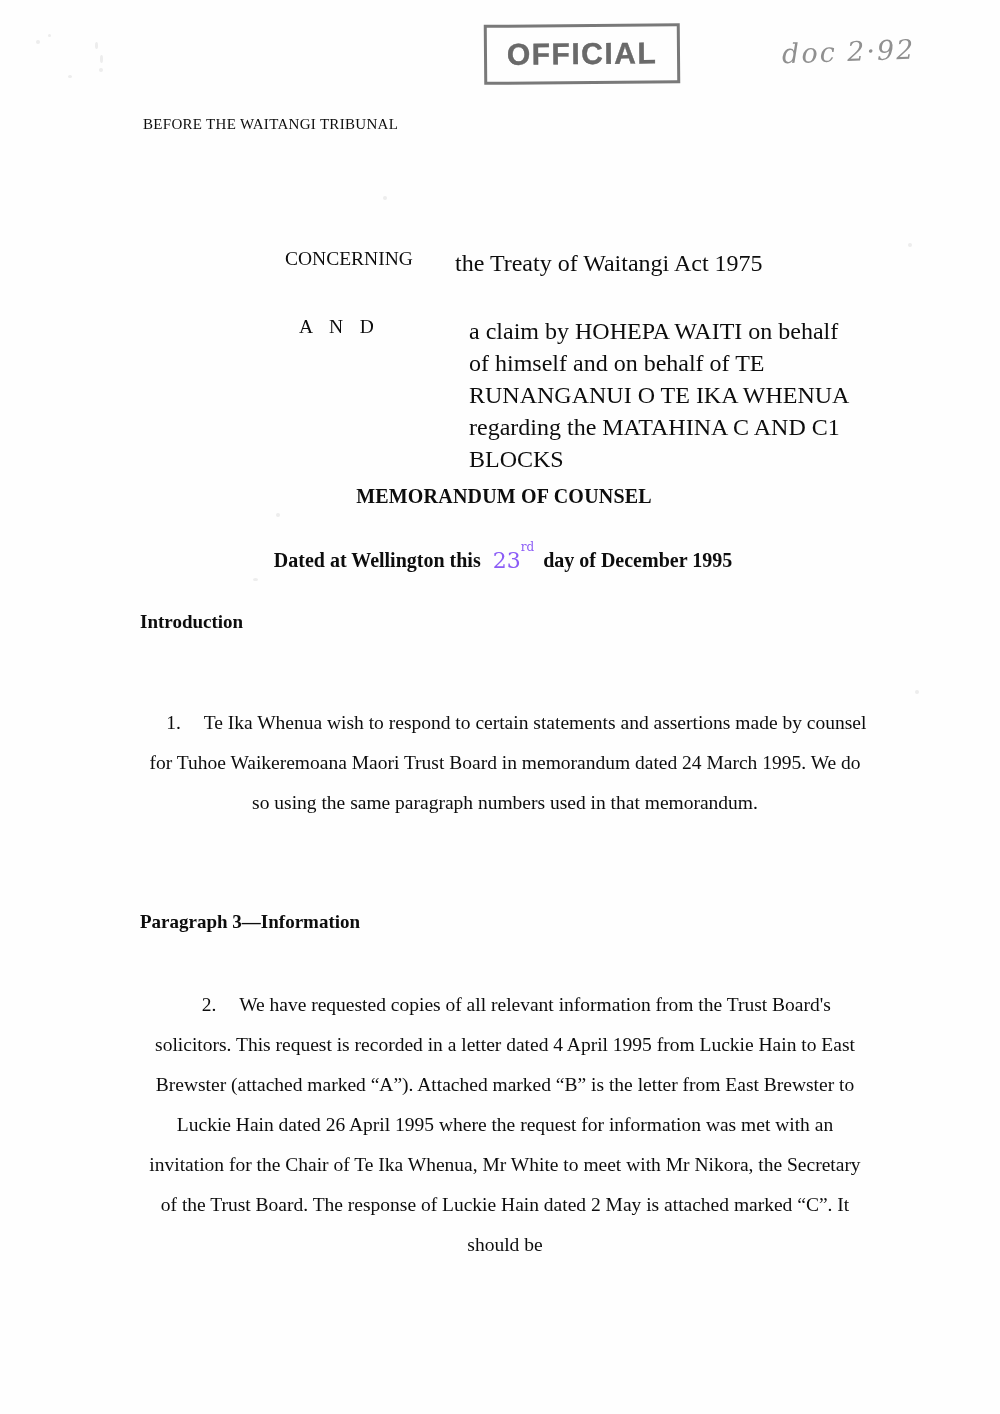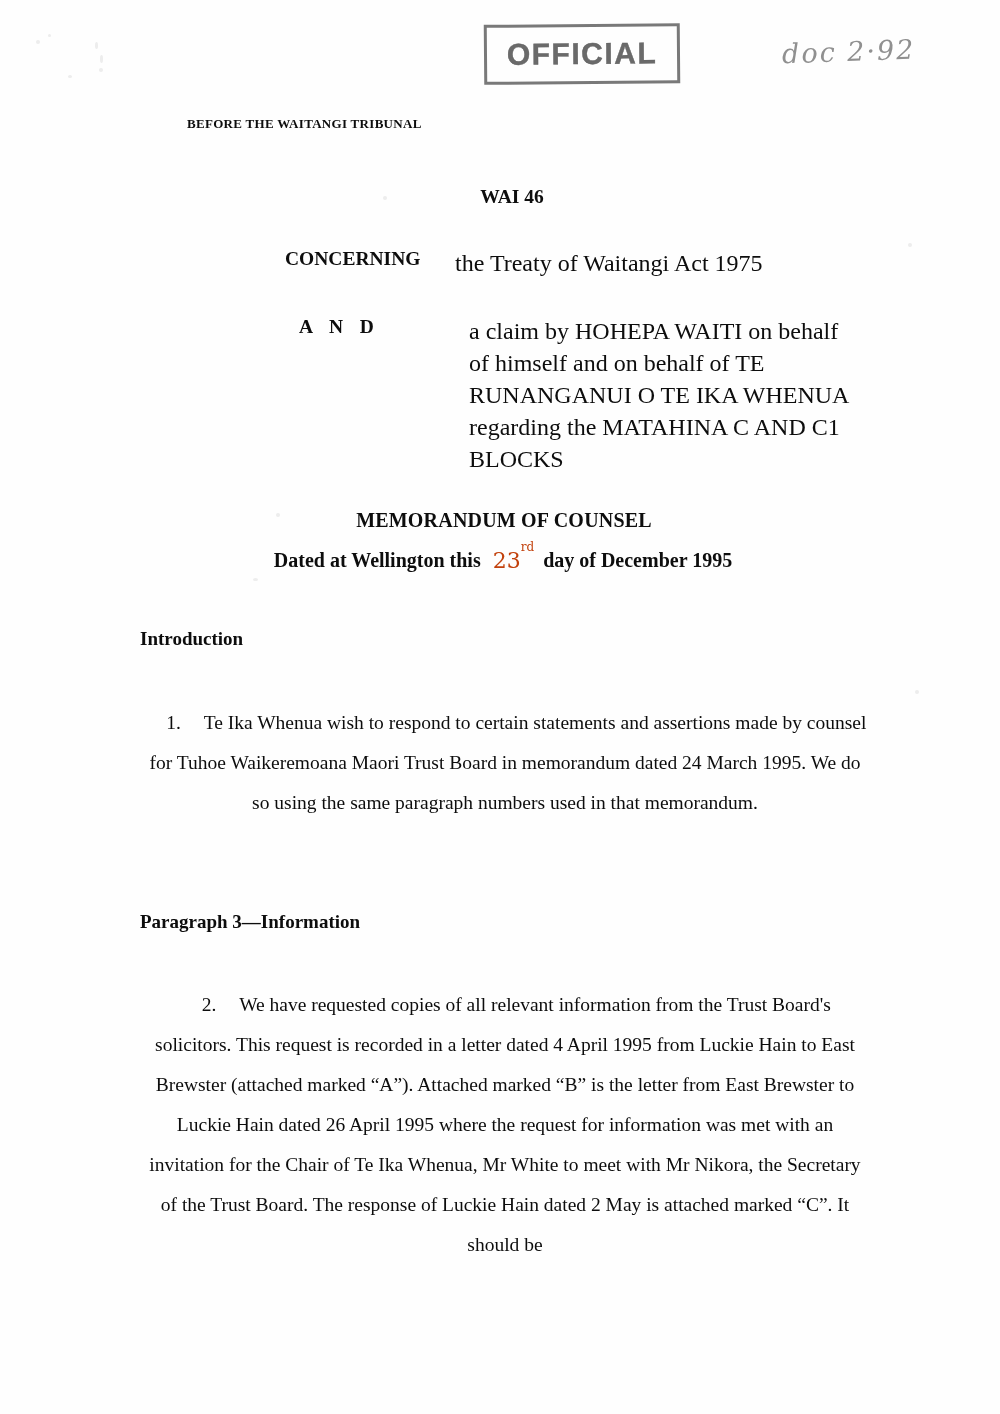--- a/index.html
+++ b/index.html
@@ -64,44 +64,43 @@
     background: #dedede;
     border-radius: 50%;
     opacity: 0.55;
   }
 
   
   .tribunal {
     position: absolute;
     left: 143px;
     top: 116px;
-    font-weight: bold;
-    font-size: 13px;
+    font-weight: normal;
+    font-size: 15px;
     letter-spacing: 0.3px;
-    margin-left: 44px;
   }
 
   .wai {
     position: absolute;
     left: 0;
     right: 0;
     top: 186px;
     text-align: center;
     font-weight: bold;
     font-size: 19.5px;
     padding-left: 24px;
   }
 
   .party-row {
     position: absolute;
     display: flex;
     align-items: flex-start;
   }
   .party-label {
-    font-weight: bold;
+    font-weight: normal;
     font-size: 19.5px;
     width: 170px;
     flex: none;
   }
   .party-label.spread {
     letter-spacing: 6px;
     padding-left: 14px;
   }
   .party-value {
     font-size: 24px;
@@ -111,21 +110,21 @@
   .party-value b { font-weight: normal; }
 
   #concerning-row { left: 285px; top: 248px; }
   #and-row { left: 285px; top: 316px; }
 
   
   .memo-title {
     position: absolute;
     left: 0;
     right: 0;
-    top: 509px;
+    top: 485px;
     text-align: center;
     font-weight: bold;
     font-size: 20px;
     letter-spacing: 0.2px;
     padding-left: 8px;
   }
   .dated-line {
     position: absolute;
     left: 0;
     right: 0;
@@ -133,39 +132,39 @@
     text-align: center;
     font-weight: bold;
     font-size: 20px;
     padding-left: 6px;
   }
   .hw-day {
     font-family: "DejaVu Serif", serif;
     font-weight: normal;
     font-style: normal;
     font-size: 22px;
-    color: #c2410c;
+    color: #8b5cf6;
     margin: 0 9px 0 12px;
     position: relative;
     top: 1px;
   }
   .hw-day sup {
     font-size: 12px;
     top: -9px;
     position: relative;
   }
 
   
   .section-head {
     position: absolute;
     left: 140px;
     font-weight: bold;
     font-size: 19px;
   }
-  #head-introduction { top: 628px; }
+  #head-introduction { top: 611px; }
   #head-paragraph3 { top: 911px; }
 
   .para {
     position: absolute;
     left: 140px;
     width: 730px;
     font-size: 19.5px;
     line-height: 40px;
     text-align: center;
   }
@@ -196,21 +195,20 @@
   <div class="speck" style="left:790px;top:1046px;width:4px;height:3px;"></div>
 
   <div class="stamp">
     <span class="stamp-text">OFFICIAL</span>
   </div>
 
   <div class="handwrite">doc 2·92</div>
 
   <div class="tribunal">BEFORE THE WAITANGI TRIBUNAL</div>
 
-  <div class="wai">WAI 46</div>
 
   <div class="party-row" id="concerning-row">
     <div class="party-label">CONCERNING</div>
     <div class="party-value">the Treaty of Waitangi Act 1975</div>
   </div>
 
   <div class="party-row" id="and-row">
     <div class="party-label spread">A N D</div>
     <div class="party-value">a claim by <b>HOHEPA WAITI</b> on behalf of himself and on behalf of <b>TE RUNANGANUI O TE IKA WHENUA</b> regarding the <b>MATAHINA C AND C1 BLOCKS</b></div>
   </div>

